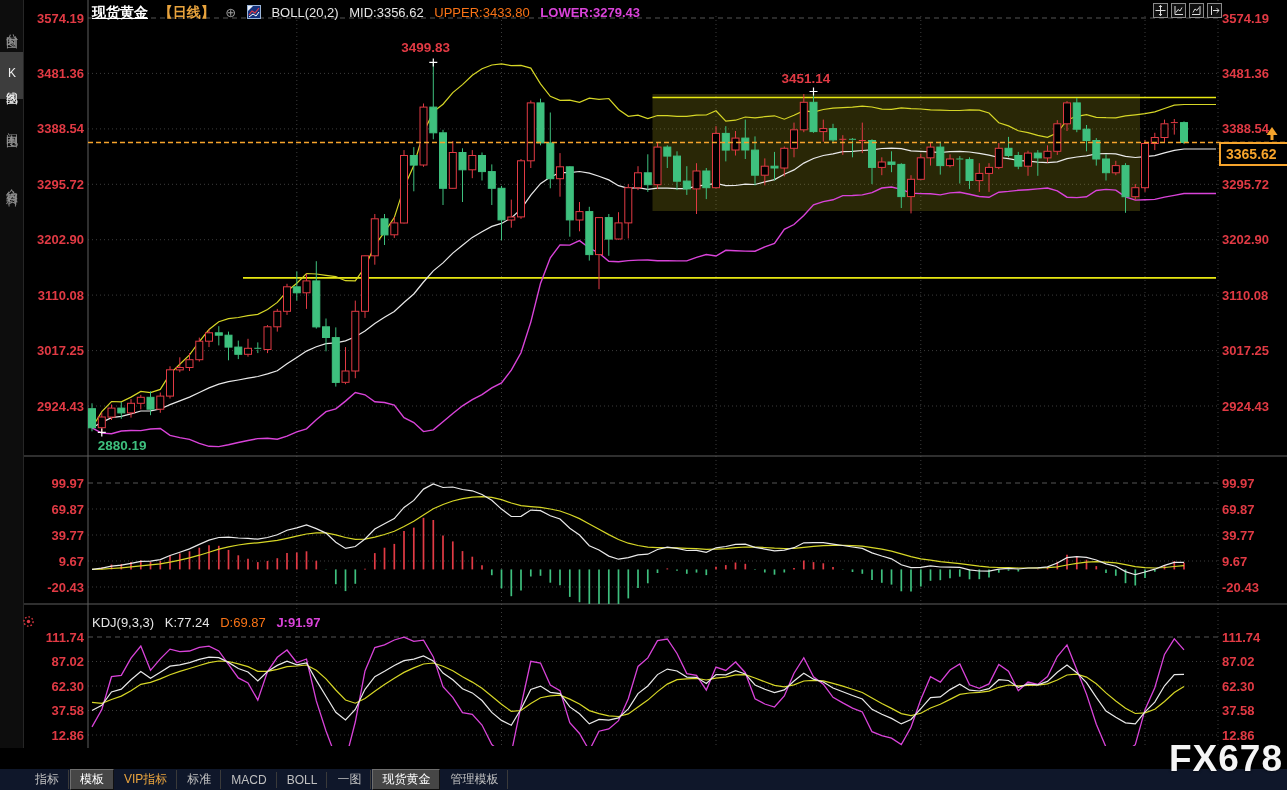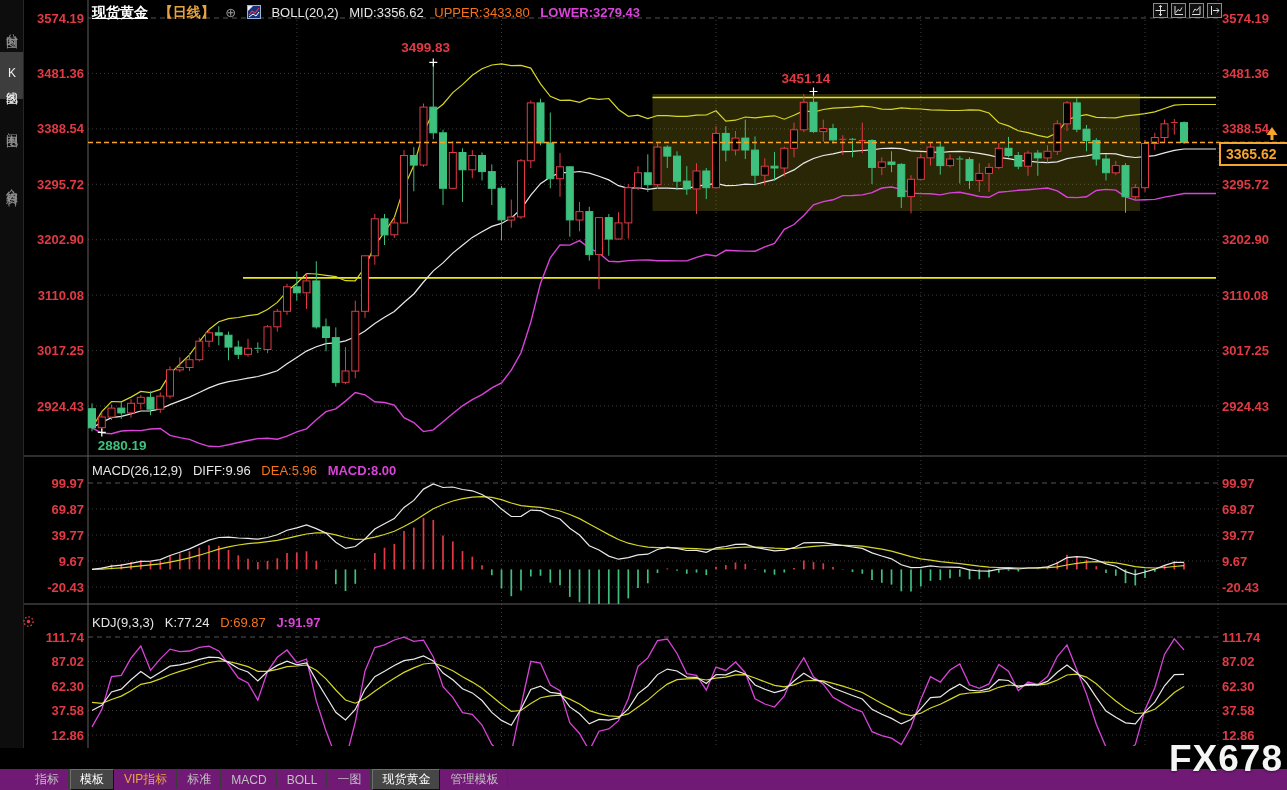--- a/index.html
+++ b/index.html
@@ -32,21 +32,21 @@
   
   #pricebox{position:absolute;left:1219px;top:142px;width:64px;height:20px;border:2px solid #f6a42c;
             background:#000;color:#f6a42c;font-size:14px;font-weight:bold;line-height:20px;padding-left:5px;z-index:5;}
   
   #daterow{position:absolute;left:0;top:748px;width:1287px;height:20px;background:#000;
            border-top:1px solid #555;border-bottom:1px solid #3a3a3a;z-index:5;}
   #period-sel{position:absolute;left:104px;top:2px;color:#e8a33d;font-size:13px;font-weight:bold;cursor:pointer;}
   #period-sel .arr{font-size:10px;margin-left:6px;}
   .datelbl{position:absolute;top:3px;transform:translateX(-50%);color:#cccccc;font-size:12px;}
   
-  #toolbar{position:absolute;left:0;top:769px;width:1287px;height:21px;background:#701a75;
+  #toolbar{position:absolute;left:0;top:769px;width:1287px;height:21px;background:#0f172a;
            display:flex;align-items:center;padding-left:26px;box-sizing:border-box;z-index:5;}
   .tb{color:#c0c0c0;font-size:12px;padding:1px 9px;margin-right:1px;border-right:1px solid #3a3a3a;cursor:pointer;white-space:nowrap;}
   .tb.pressed{background:#464646;color:#ffffff;border:1px solid #6e6e6e;border-bottom-color:#111;border-right-color:#111;}
   .tb.vip{color:#e8a33d;}
   
   #watermark{position:absolute;right:4px;bottom:10px;font-size:37px;font-weight:600;color:#f5f5f5;
              letter-spacing:1px;z-index:6;text-shadow:0 0 3px rgba(0,0,0,.9);}
 </style>
 </head>
 <body>
@@ -623,26 +623,20 @@
           <path d="M1 1 L6 1 L1 6 Z" fill="#e8eef8"></path>
           <polyline points="2,10 5,6 8,8 12,3" fill="none" stroke="#e13a44" stroke-width="1.2"></polyline>
           <polyline points="2,12 6,9 9,11 12,7" fill="none" stroke="#ffffff" stroke-width="1"></polyline>
         </svg></span>
     <span class="w">BOLL(20,2)</span>
     <span class="w">MID:3356.62</span>
     <span class="y">UPPER:3433.80</span>
     <span class="m">LOWER:3279.43</span>
   </div>
 
-  <div class="hdr" id="macd-hdr">
-    <span class="w">MACD(26,12,9)</span>
-    <span class="w">DIFF:9.96</span>
-    <span class="y">DEA:5.96</span>
-    <span class="m">MACD:8.00</span>
-  </div>
 
   <div id="kdj-gear"><svg width="13" height="13">
         <circle cx="6.5" cy="6.5" r="4.6" fill="none" stroke="#e13a44" stroke-width="1.4" stroke-dasharray="1.6 1.9"></circle>
         <circle cx="6.5" cy="6.5" r="1.7" fill="#e13a44"></circle>
       </svg></div>
   <div class="hdr" id="kdj-hdr">
     <span class="w">KDJ(9,3,3)</span>
     <span class="w">K:77.24</span>
     <span class="y">D:69.87</span>
     <span class="m">J:91.97</span>

